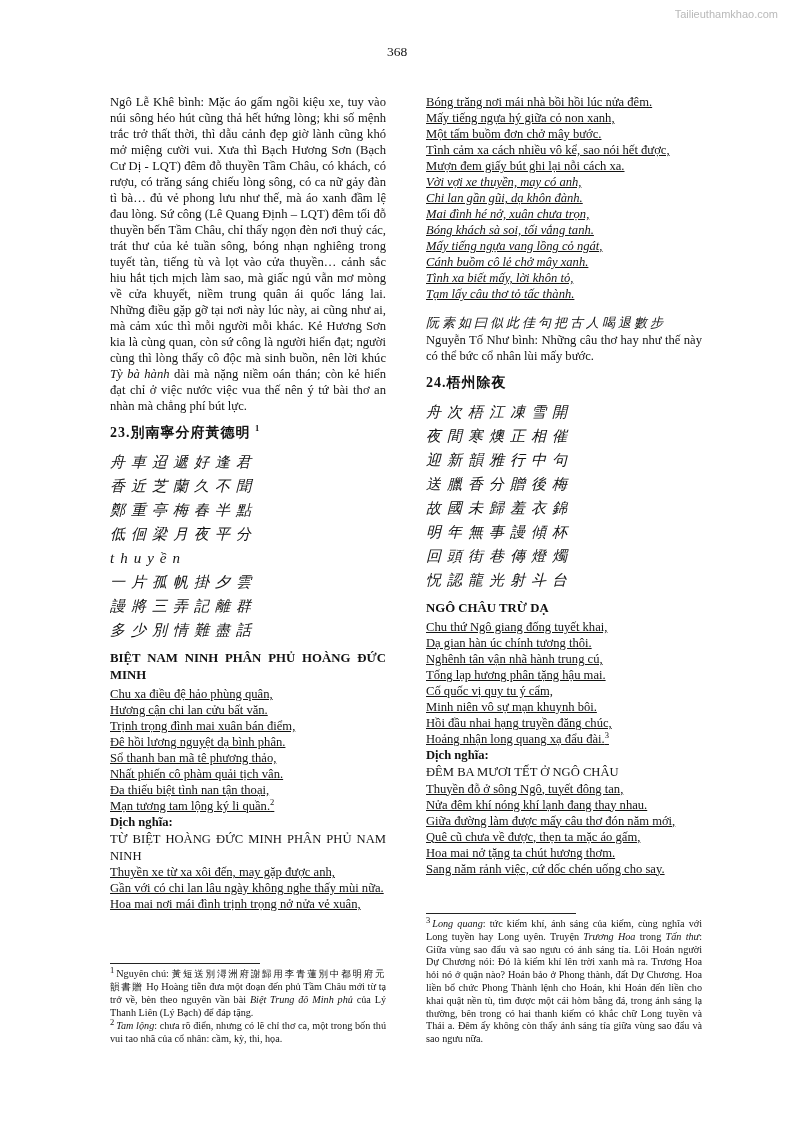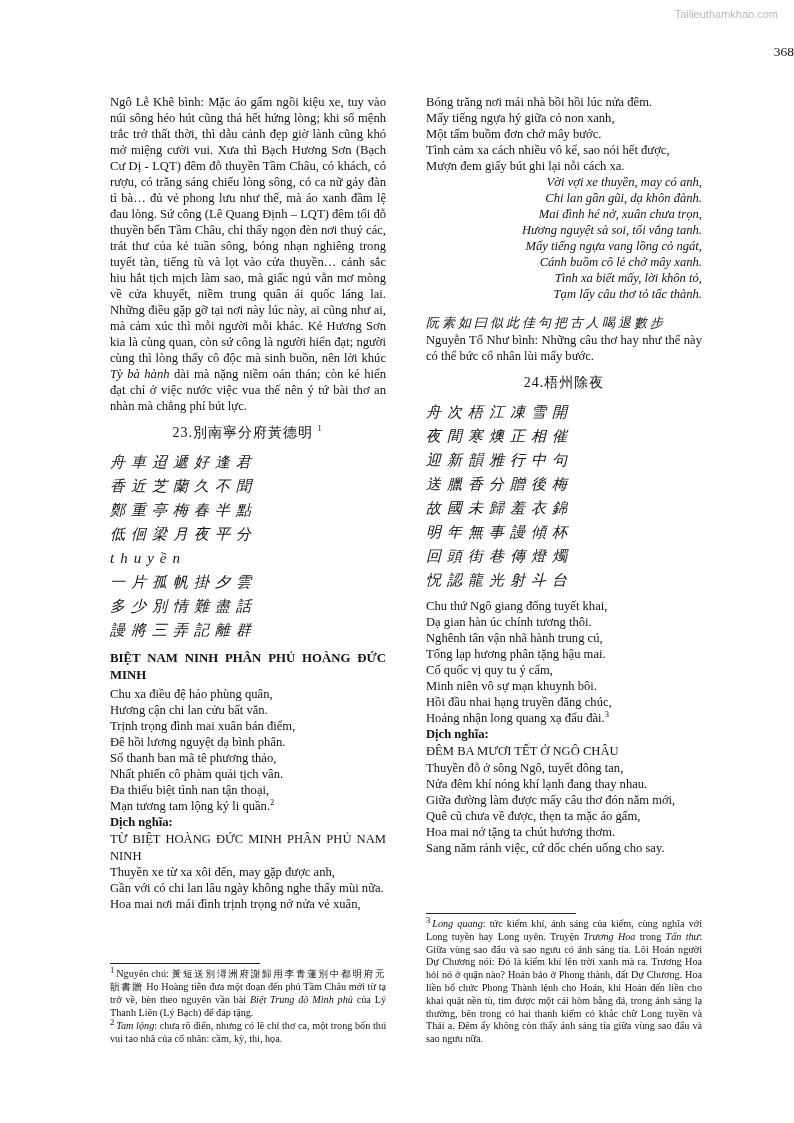--- a/index.html
+++ b/index.html
@@ -9,48 +9,48 @@
     font-family:"Liberation Serif", serif;
     color:#121212;
     position:relative;
     overflow:hidden;
   }
   .watermark {
     position:absolute; top:8px; right:16px;
     font-family:"Liberation Sans", sans-serif;
     font-size:11px; color:#b9b9b9;
   }
-  .page-number { text-align:right; margin-top:44px; font-size:13.5px; }
+  .page-number { text-align:center; margin-top:44px; font-size:13.5px; }
   .columns {
     display:flex; gap:40px;
     margin:34px 108px 0 110px;
     height:952px;
   }
   .col {
     width:276px; min-width:276px;
     display:flex; flex-direction:column;
     overflow:hidden;
   }
   .bt { font-size:12.6px; line-height:16px; }
   .just { text-align:justify; }
   .it { font-style:italic; }
   .cn-heading {
-    font-weight:normal; font-size:14px; line-height:18px;
-    letter-spacing:1px; margin:10px 0 6px 0;text-align:center;
+    font-weight:bold; font-size:14px; line-height:18px;
+    letter-spacing:1px; margin:10px 0 6px 0;
   }
   .cn-heading sup { letter-spacing:0; }
   .cn-poem { margin:2px 0 6px 0; }
   .cn-line {
     font-size:15px; line-height:24px; letter-spacing:6px;
     font-style:italic; white-space:nowrap;
   }
   .cn-inline { font-size:13px; letter-spacing:3px; font-style:italic; line-height:18px; margin-top:12px; }
   .vi-title { font-weight:bold; font-size:12.8px; line-height:17px; margin:2px 0 2px 0; }
-  .poem-line { font-size:12.6px; line-height:16px; }
-  .dich-tho-block .poem-line { font-style:italic;text-align:right; }
+  .poem-line { font-size:12.6px; line-height:16px;text-decoration:underline; }
+  .dich-tho-block .poem-line { font-style:italic; }
   sup {
     font-size:8.5px; vertical-align:super; line-height:0; margin-right:2px;
   }
   .label { font-weight:bold; font-size:12.6px; line-height:17px; }
   .caps-title { font-size:12.6px; line-height:16.5px; }
   .footnotes { margin-top:auto; padding-top:4px; }
   .fn-rule { width:150px; border-top:1px solid #222; margin:0 0 4px 0; }
   .fn { font-size:10.2px; line-height:12.8px; text-align:justify; }
   .fn + .fn { margin-top:1px; }
   .fn .cn { font-size:9.5px; letter-spacing:1.5px; }
@@ -69,22 +69,22 @@
 
     <h3 class="cn-heading"><span>23.別南寧分府黃德明</span> <sup>1</sup></h3>
 
     <div class="cn-poem">
         <div class="cn-line">舟車迢遞好逢君</div>
         <div class="cn-line">香近芝蘭久不聞</div>
         <div class="cn-line">鄭重亭梅春半點</div>
         <div class="cn-line">低佪梁月夜平分</div>
         <div class="cn-line">thuyền</div>
         <div class="cn-line">一片孤帆掛夕雲</div>
+        <div class="cn-line">謾將三弄記離群</div>
         <div class="cn-line">多少別情難盡話</div>
-        <div class="cn-line">謾將三弄記離群</div>
       </div>
 
     <h4 class="vi-title just">BIỆT NAM NINH PHÂN PHỦ HOÀNG ĐỨC MINH</h4>
 
     <div>
         <div class="poem-line">Chu xa điều đệ hảo phùng quân,</div>
         <div class="poem-line">Hương cận chi lan cửu bất văn.</div>
         <div class="poem-line">Trịnh trọng đình mai xuân bán điểm,</div>
         <div class="poem-line">Đê hồi lương nguyệt dạ bình phân.</div>
         <div class="poem-line">Sổ thanh ban mã tê phương thảo,</div>
@@ -115,21 +115,21 @@
         <div class="poem-line">Mấy tiếng ngựa hý giữa cỏ non xanh,</div>
         <div class="poem-line">Một tấm buồm đơn chở mây bước.</div>
         <div class="poem-line">Tình cảm xa cách nhiều vô kể, sao nói hết được,</div>
         <div class="poem-line">Mượn đem giấy bút ghi lại nỗi cách xa.</div>
       </div>
 
     <div class="dich-tho-block">
         <div class="poem-line">Vời vợi xe thuyền, may có anh,</div>
         <div class="poem-line">Chi lan gần gũi, dạ khôn đành.</div>
         <div class="poem-line">Mai đình hé nở, xuân chưa trọn,</div>
-        <div class="poem-line">Hương nguyệt sà soi, tối vắng tanh.</div>
+        <div class="poem-line">Bóng khách sà soi, tối vắng tanh.</div>
         <div class="poem-line">Mấy tiếng ngựa vang lồng cỏ ngát,</div>
         <div class="poem-line">Cánh buồm cô lẻ chở mây xanh.</div>
         <div class="poem-line">Tình xa biết mấy, lời khôn tỏ,</div>
         <div class="poem-line">Tạm lấy câu thơ tỏ tấc thành.</div>
       </div>
 
     <div class="cn-inline">阮素如曰似此佳句把古人喝退數步</div>
     <p class="bt just">Nguyễn Tố Như bình: Những câu thơ hay như thế này có thể bức cổ nhân lùi mấy bước.</p>
 
     <h3 class="cn-heading">24.梧州除夜</h3>
@@ -138,20 +138,21 @@
         <div class="cn-line">舟次梧江凍雪開</div>
         <div class="cn-line">夜間寒燠正相催</div>
         <div class="cn-line">迎新韻雅行中句</div>
         <div class="cn-line">送臘香分贈後梅</div>
         <div class="cn-line">故國未歸羞衣錦</div>
         <div class="cn-line">明年無事謾傾杯</div>
         <div class="cn-line">回頭街巷傳燈燭</div>
         <div class="cn-line">怳認龍光射斗台</div>
       </div>
 
+    <h4 class="vi-title">NGÔ CHÂU TRỪ DẠ</h4>
 
     <div>
         <div class="poem-line">Chu thứ Ngô giang đống tuyết khai,</div>
         <div class="poem-line">Dạ gian hàn úc chính tương thôi.</div>
         <div class="poem-line">Nghênh tân vận nhã hành trung cú,</div>
         <div class="poem-line">Tống lạp hương phân tặng hậu mai.</div>
         <div class="poem-line">Cố quốc vị quy tu ý cẩm,</div>
         <div class="poem-line">Minh niên vô sự mạn khuynh bôi.</div>
         <div class="poem-line">Hồi đầu nhai hạng truyền đăng chúc,</div>
       </div>

